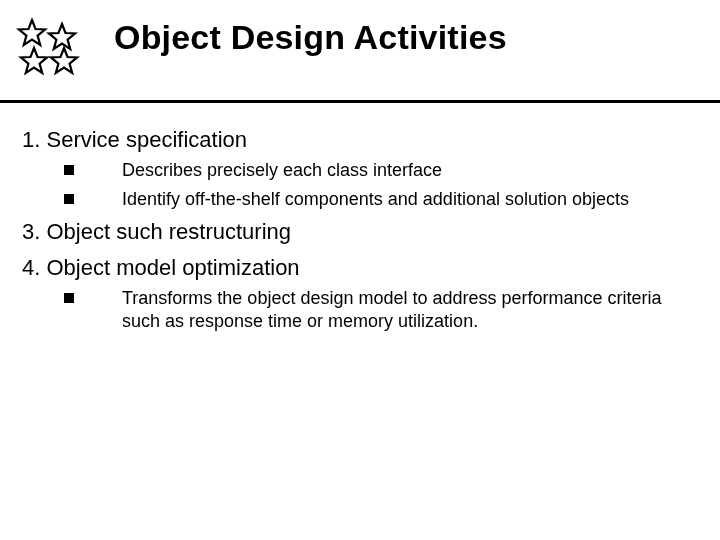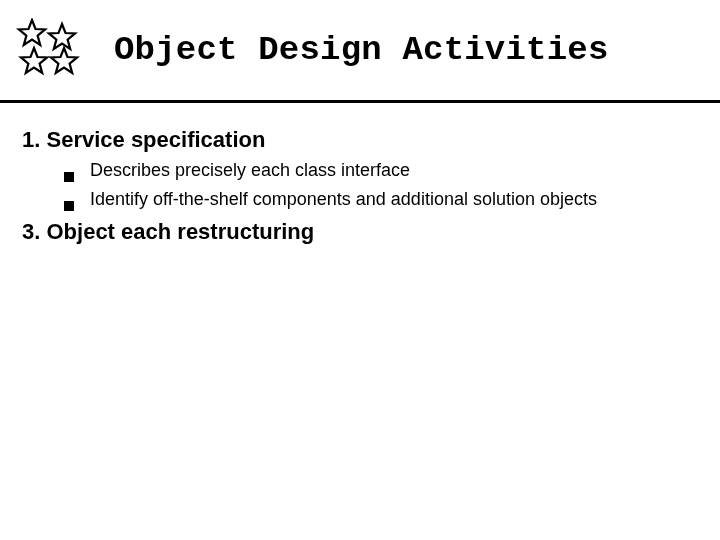--- a/index.html
+++ b/index.html
@@ -7,23 +7,21 @@
     width: 720px;
     height: 540px;
     background: #ffffff;
     font-family: Arial, Helvetica, sans-serif;
     color: #000;
     position: relative;
     overflow: hidden;
   }
   .header {
     display: flex;
-    align-items: center;
     padding: 18px 19px 0 10px;
-    font-family: Liberation Mono, monospace;
   }
   .stars-wrap {
     width: 86px;
     height: 64px;
     position: relative;
     flex-shrink: 0;
   }
   .stars-wrap svg {
     position: absolute;
     top: 0;
@@ -42,29 +40,30 @@
     width: 100%;
   }
   .content {
     padding: 22px 28px 0 22px;
   }
   .item {
     margin-bottom: 6px;
   }
   .item-head {
     font-size: 22px;
-    font-weight: bold;
+    font-weight: normal;
     line-height: 1.35;
     margin-bottom: 4px;
   }
   .sub {
     display: flex;
-    align-items: flex-end;
+    align-items: flex-start;
     padding-left: 42px;
     margin-bottom: 6px;
+    gap: 32px;
   }
   .bullet {
     width: 10px;
     height: 10px;
     background: #000;
     flex-shrink: 0;
     margin-top: 6px;
     margin-right: 16px;
   }
   .sub-text {
@@ -108,18 +107,28 @@
   <div class="item">
     <div class="sub">
       <span class="bullet"></span>
       <span class="sub-text">Identify off-the-shelf components and additional solution objects</span>
     </div>
   </div>
 
   <div class="item">
     <div class="item-head">
       <span>3.</span>
-      <span>Object each restructuring</span>
+      <span>Object such restructuring</span>
     </div>
   </div>
 
+  <div class="item">
+    <div class="item-head">
+      <span>4.</span>
+      <span>Object model optimization</span>
+    </div>
+    <div class="sub">
+      <span class="bullet"></span>
+      <span class="sub-text">Transforms the object design model to address performance criteria such as response time or memory utilization.</span>
+    </div>
+  </div>
 
 </div>
 
 </body></html>

